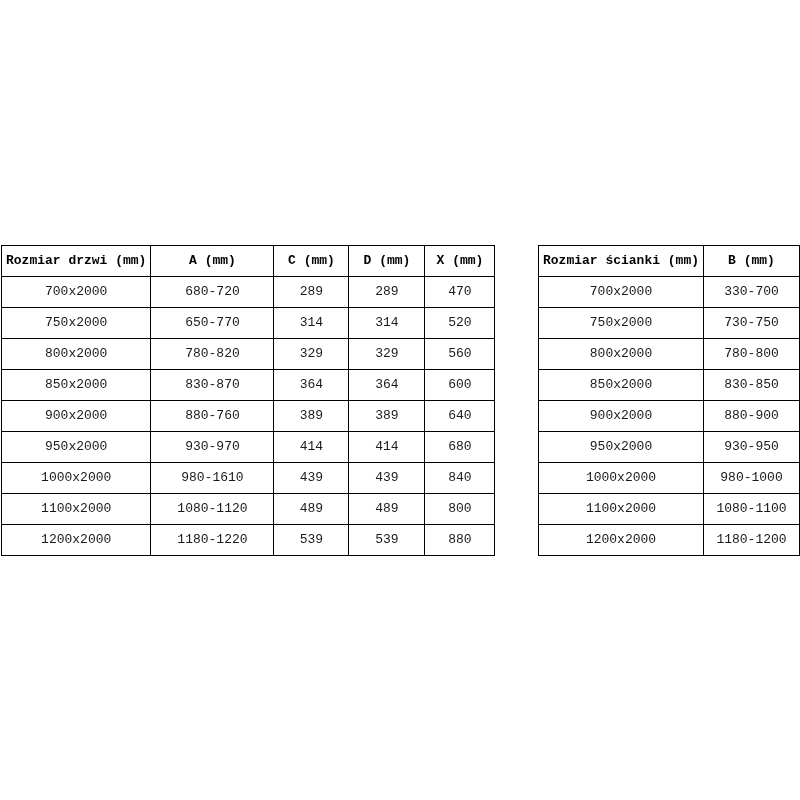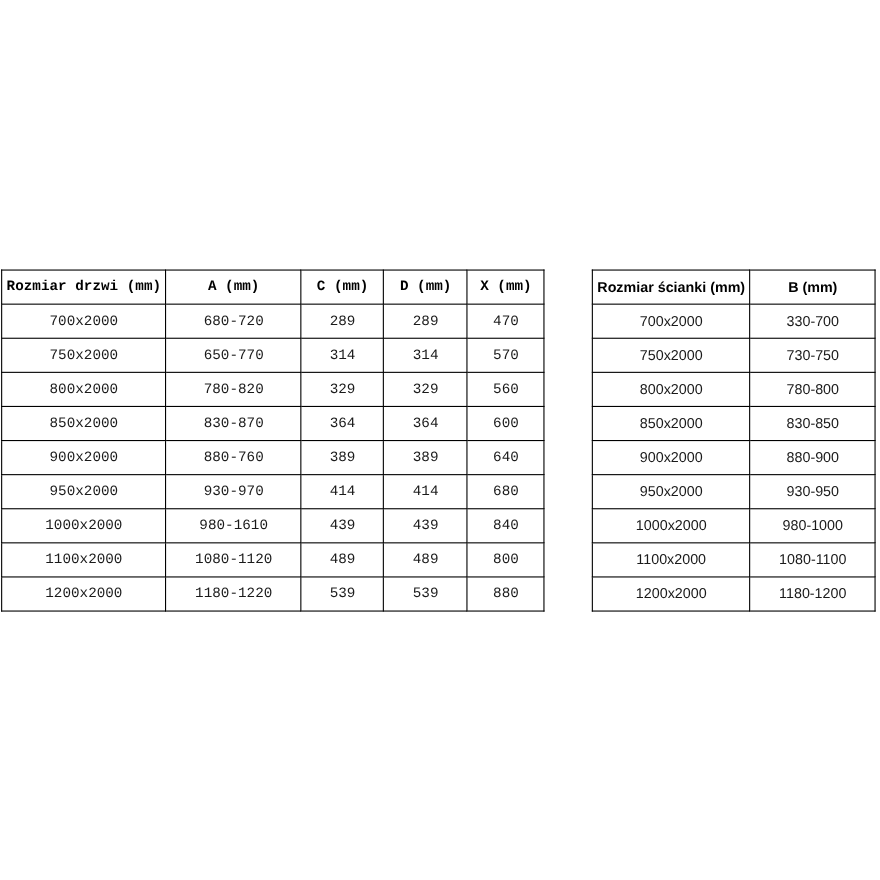--- a/index.html
+++ b/index.html
@@ -15,21 +15,21 @@
     font-family: "Liberation Sans", sans-serif;
     color: #000000;
   }
   table.spec-table {
     position: absolute;
     border-collapse: collapse;
     table-layout: fixed;
     background: #ffffff;
   }
   table.spec-table.left-table  { left: 1px;   top: 245px; font-family: Liberation Mono, monospace; }
-  table.spec-table.right-table { left: 538px; top: 245px; }
+  table.spec-table.right-table { left: 538px; top: 245px; font-family: Liberation Mono, monospace; }
   table.spec-table th,
   table.spec-table td {
     border: 1px solid #000000;
     text-align: center;
     vertical-align: middle;
     padding: 0 4px;
     font-size: 13px;
     line-height: 1.1;
     overflow: hidden;
     white-space: nowrap;
@@ -71,21 +71,21 @@
           <td>680-720</td>
           <td>289</td>
           <td>289</td>
           <td>470</td>
         </tr>
         <tr>
           <td>750x2000</td>
           <td>650-770</td>
           <td>314</td>
           <td>314</td>
-          <td>570</td>
+          <td>520</td>
         </tr>
         <tr>
           <td>800x2000</td>
           <td>780-820</td>
           <td>329</td>
           <td>329</td>
           <td>560</td>
         </tr>
         <tr>
           <td>850x2000</td>

